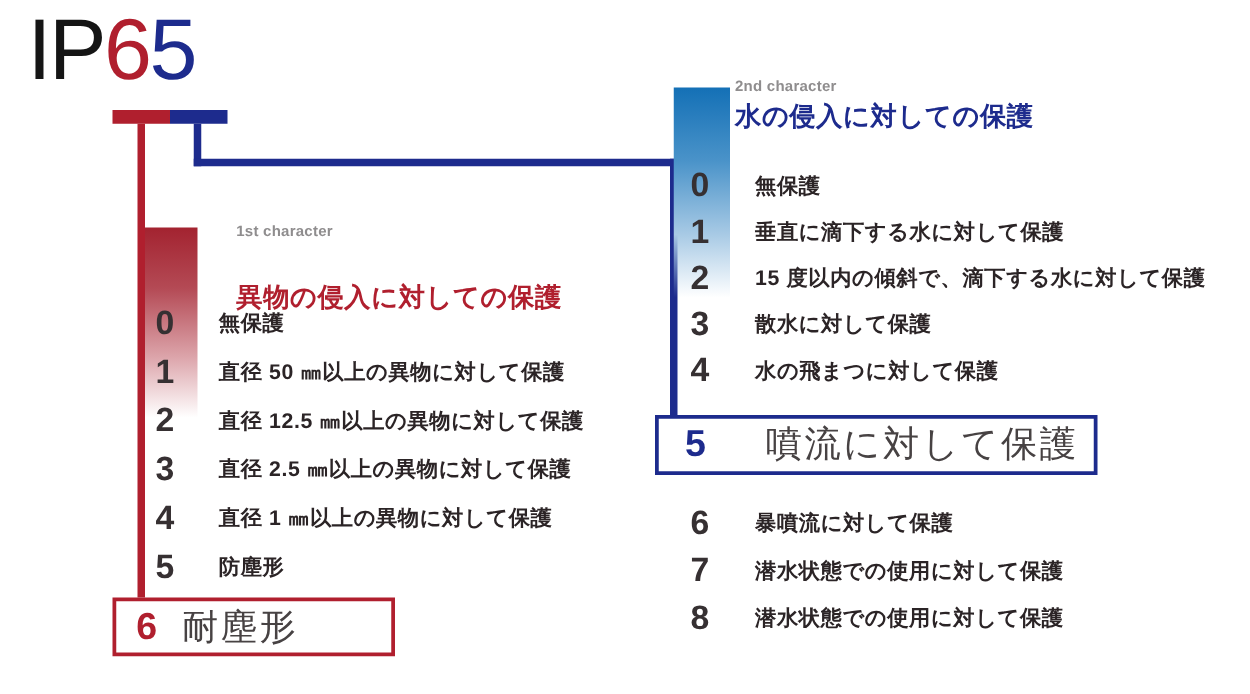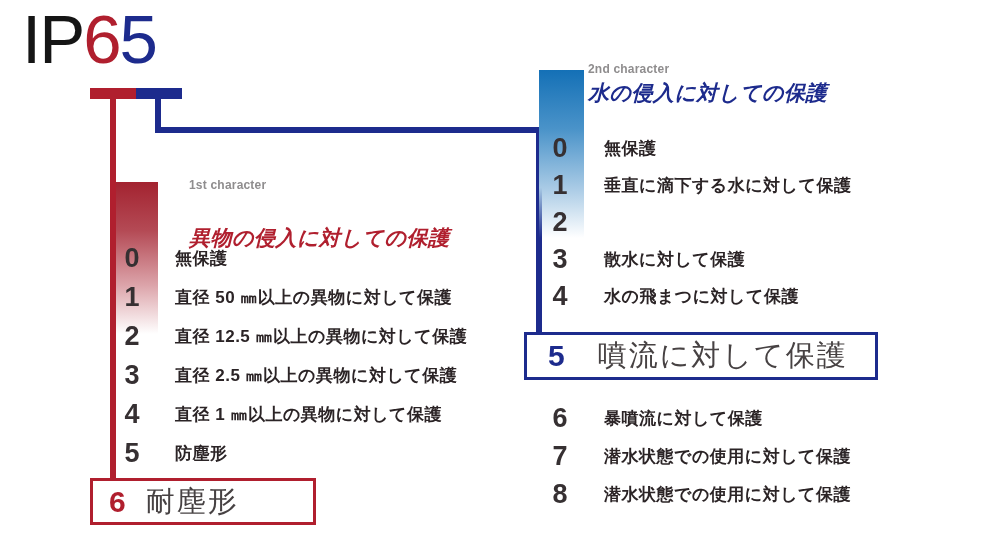--- a/index.html
+++ b/index.html
@@ -38,21 +38,21 @@
   #line-blue-v2{left:536px;top:127px;width:6px;height:207px;background:var(--blue);}
 
   
   #strip-red{left:116px;top:182px;width:42px;height:152px;
     background:linear-gradient(180deg,var(--strip-red) 0%,#b44a55 32%,#dca4aa 68%,rgba(255,255,255,0) 100%);}
   #strip-blue{left:539px;top:70px;width:45px;height:168px;
     background:linear-gradient(180deg,var(--strip-blue) 0%,#4a93c9 35%,#a8cae5 70%,rgba(255,255,255,0) 100%);}
 
   
   .col-header .eyebrow{font-size:12px;font-weight:700;color:var(--gray);letter-spacing:0.2px;}
-  .col-header .title{font-size:21px;font-weight:700;margin-top:3px;letter-spacing:0.5px;font-style:italic;}
+  .col-header .title{font-size:21px;font-weight:700;margin-top:3px;letter-spacing:0.5px;}
   #left-header{left:189px;top:178px;}
   #left-header .title{color:var(--red);margin-top:32px;}
   #right-header{left:588px;top:62px;}
   #right-header .title{color:var(--blue);}
 
   
   .rows{display:flex;flex-direction:column;}
   .row{display:flex;align-items:center;}
   .row .num{width:64px;text-align:center;font-size:27px;font-weight:600;color:var(--digit);}
   .row .txt{font-size:17px;font-weight:700;color:var(--ink);letter-spacing:0.5px;white-space:nowrap;}
@@ -68,21 +68,21 @@
 
   
   .hl-box{display:flex;align-items:center;background:#ffffff;}
   #red-box{left:90px;top:478px;width:226px;height:47px;border:3px solid var(--red);}
   #blue-box{left:524px;top:332px;width:354px;height:48px;border:3px solid var(--blue);}
   .hl-num{font-size:30px;font-weight:700;}
   #red-box .hl-num{color:var(--red);margin-left:16px;}
   #blue-box .hl-num{color:var(--blue);margin-left:21px;}
   .hl-text{font-size:29px;font-weight:500;color:var(--boxtext);letter-spacing:2px;white-space:nowrap;}
   #red-box .hl-text{margin-left:20px;}
-  #blue-box .hl-text{margin-left:33px;}
+  #blue-box .hl-text{margin-left:48px;}
 </style>
 </head>
 <body>
 
 <div class="abs" id="logo"><span>IP</span><span class="d1">6</span><span class="d2">5</span></div>
 
 <div class="abs bar" id="bar-red"></div>
 <div class="abs bar" id="bar-blue"></div>
 
 <div class="abs" id="line-red-v"></div>
@@ -139,20 +139,21 @@
     <div class="row">
       <span class="num">0</span>
       <span class="txt">無保護</span>
     </div>
     <div class="row">
       <span class="num">1</span>
       <span class="txt">垂直に滴下する水に対して保護</span>
     </div>
     <div class="row">
       <span class="num">2</span>
+      <span class="txt">15 度以内の傾斜で、滴下する水に対して保護</span>
     </div>
     <div class="row">
       <span class="num">3</span>
       <span class="txt">散水に対して保護</span>
     </div>
     <div class="row">
       <span class="num">4</span>
       <span class="txt">水の飛まつに対して保護</span>
     </div>
   </div>

